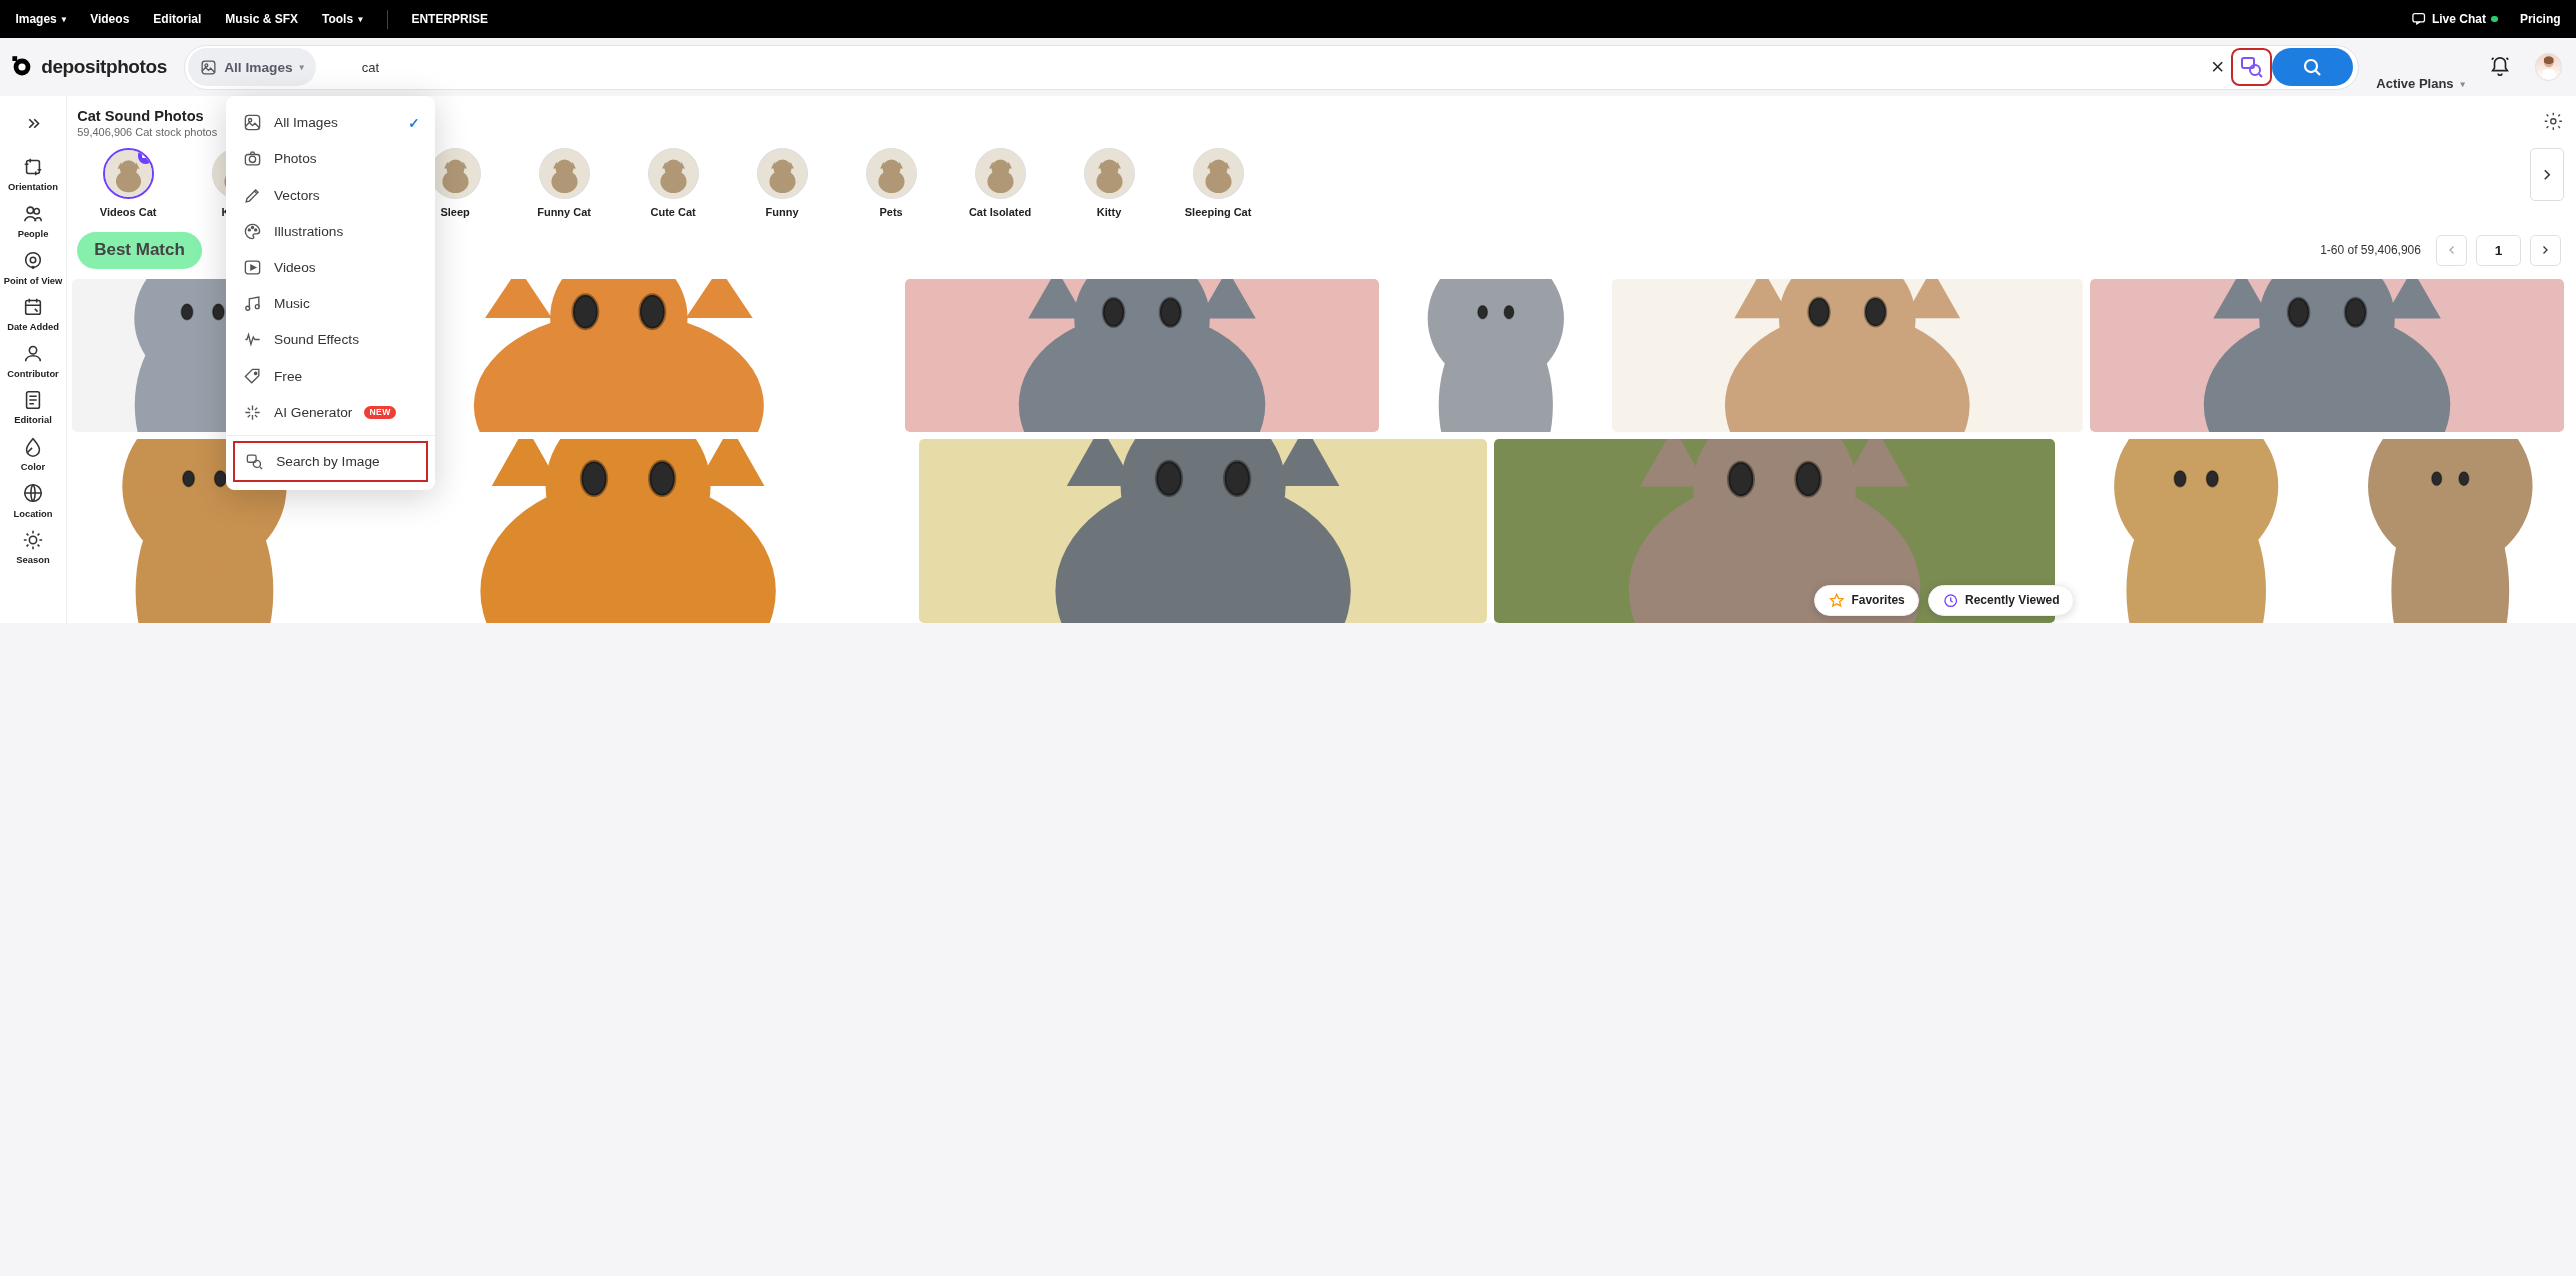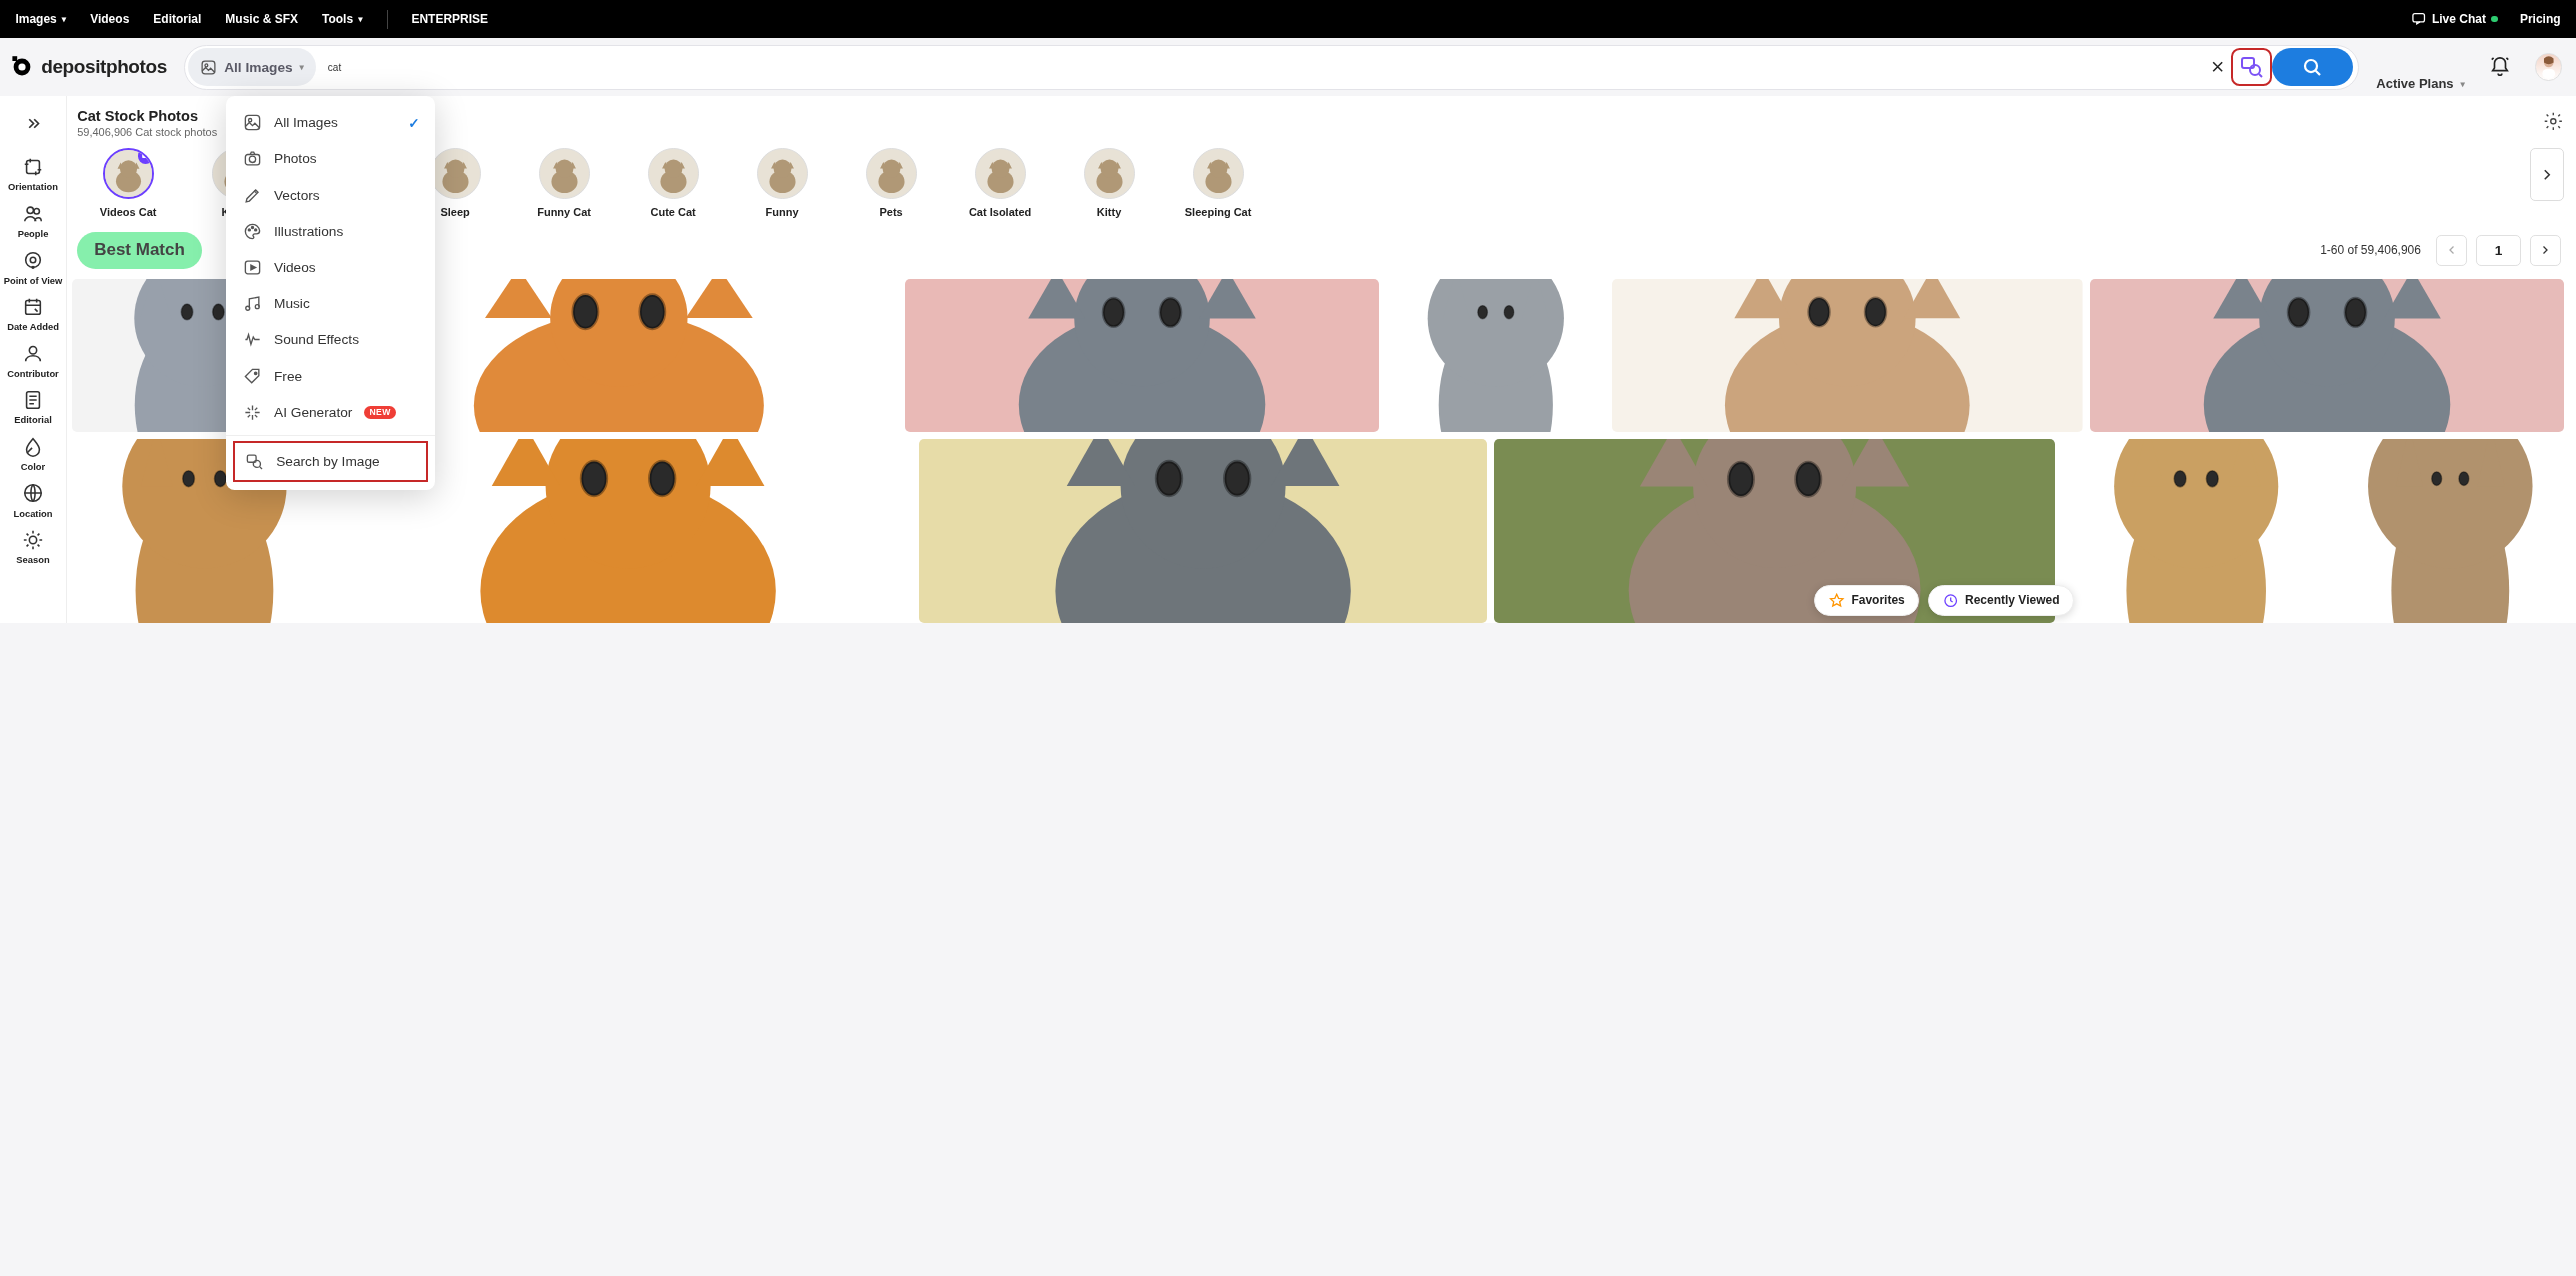--- a/index.html
+++ b/index.html
@@ -15,21 +15,21 @@
   .caret { font-size:8.6px; }
 
   .headerbar { background:#f5f5f7; display:flex; align-items:center; height:58px; padding:0 13.7px 0 10.3px; gap:17px; position:relative;}
   .logo { display:flex; align-items:center; gap:6.9px;}
   .logo svg { width:24px; height:24px; }
   .logo-text { font-weight:800; font-size:19px; letter-spacing:-0.4px;}
 
   .searchwrap { flex:1; display:flex; align-items:center; background:#fff; border-radius:29px; border:0.9px solid #e3e3e8; height:45px; padding:3.4px; }
   .searchtype { background:#eceef2; border-radius:26px; height:38px; display:flex; align-items:center; gap:6.9px; padding:0 12px; font-weight:600; color:#5a5a66;}
   .searchtype svg { width:17px; height:17px; }
-  .searchinput { flex:1; border:none; outline:none; font-size:10px; padding:0 12px; color:#333;}
+  .searchinput { flex:1; border:none; outline:none; font-size:13px; padding:0 12px; color:#333;margin-left:34px;}
   .clearbtn { width:27.5px; height:27.5px; display:flex; align-items:center; justify-content:center; font-size:19px; color:#333;}
   .imagesearch { width:41px; height:38px; border-radius:8.6px; display:flex; align-items:center; justify-content:center; color:#7b52f5;}
   .imagesearch.highlight { border:2.6px solid #c62828; }
   .searchbtn { background:#1d7de0; border-radius:24px; width:81px; height:38px; display:flex; align-items:center; justify-content:center; margin-right:1.7px;}
   .searchbtn svg { stroke:#fff; }
 
   .header-right { display:flex; align-items:center; gap:24px;}
   .activeplans { font-weight:700; color:#333; display:flex; align-items:center; gap:6.9px; font-size:13px;margin-top:33px;}
   .bell { width:22px; height:22px;}
   .avatar { width:27.5px; height:27.5px; border-radius:50%; background:linear-gradient(#f3d3c6,#fff); border:0.9px solid #e0e0e0; overflow:hidden; display:flex; align-items:flex-end; justify-content:center;}
@@ -256,21 +256,21 @@
             <path d="M12 2v3M12 19v3M2 12h3M19 12h3M5 5l2 2M17 17l2 2M5 19l2-2M17 7l2-2"></path>
           </svg>
           <span class="lbl">Season</span>
         </div>
       </div>
   </div>
 
   <div class="main">
     <div class="titlewrap">
       <div>
-        <div class="title">Cat Stock Photos</div>
+        <div class="title">Cat Sound Photos</div>
         <div class="subtitle">59,406,906 Cat stock photos</div>
       </div>
       <div class="gearbtn">
         <svg viewBox="0 0 24 24">
             <circle cx="12" cy="12" r="3"></circle>
             <path d="M12 2v3M12 19v3M4.2 4.2l2 2M17.8 17.8l2 2M2 12h3M19 12h3M4.2 19.8l2-2M17.8 6.2l2-2"></path>
           </svg>
       </div>
     </div>
 

